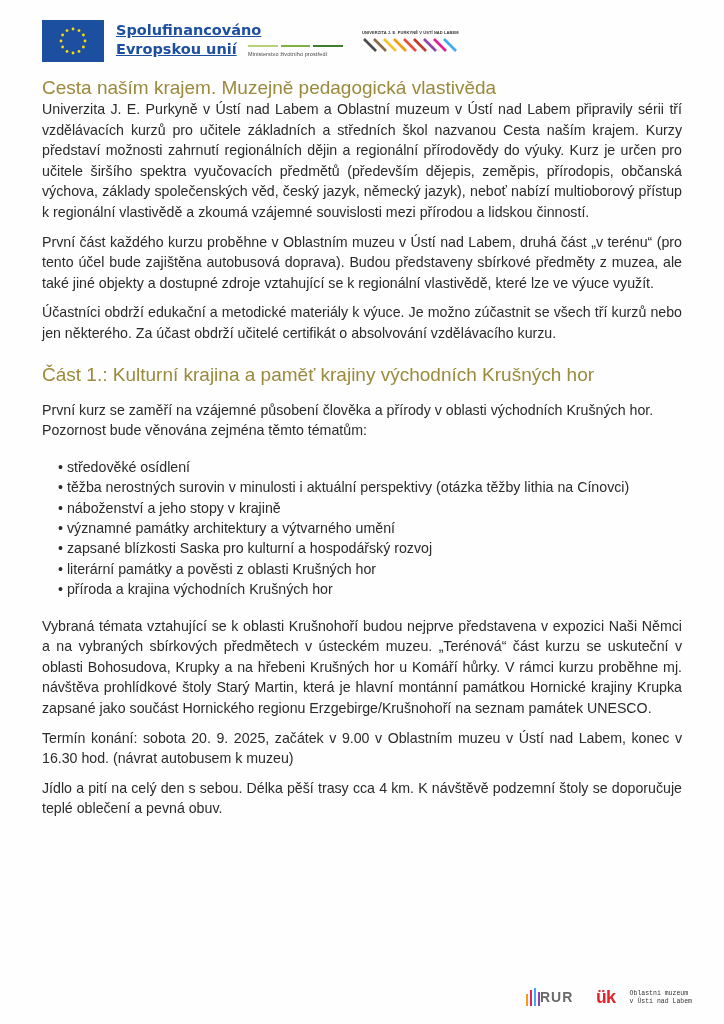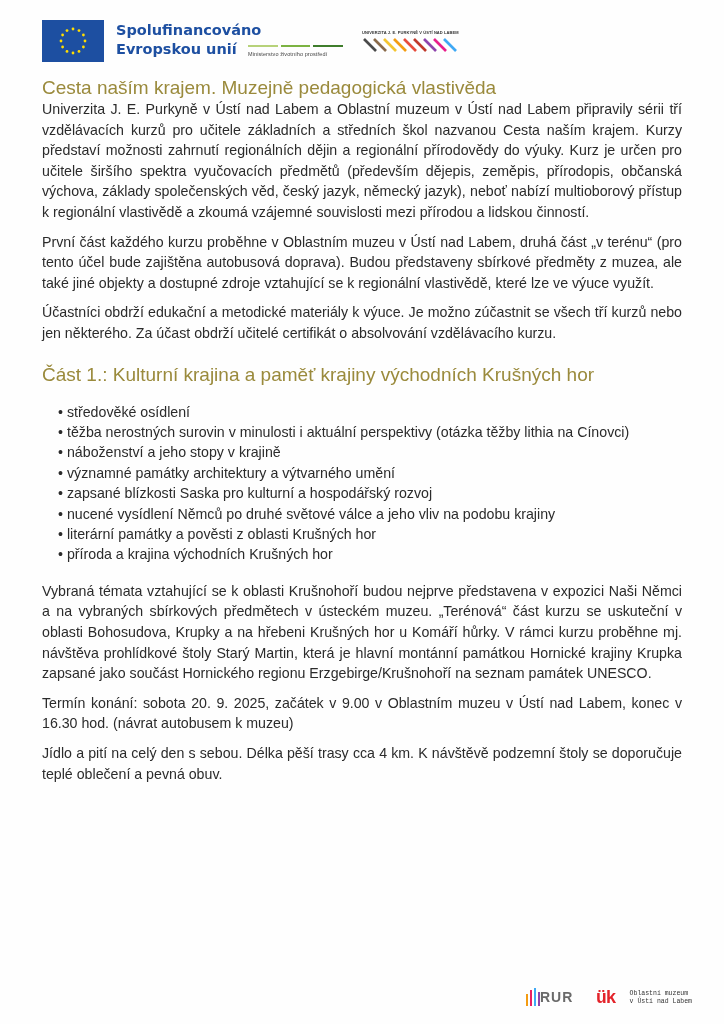--- a/index.html
+++ b/index.html
@@ -2,21 +2,21 @@
 <html><head>
 <meta charset="utf-8">
 <style>
   html, body { margin: 0; padding: 0; background: #fefefe; }
   body { width: 724px; height: 1024px; position: relative; overflow: hidden;
          font-family: "Liberation Sans", sans-serif; color: #2b2b2b; }
   .header { position: absolute; left: 42px; top: 18px; height: 46px; width: 640px; }
   .eu-flag { position: absolute; left: 0; top: 2px; width: 62px; height: 42px; background: #1d4fa1; }
   .eu-flag svg { width: 62px; height: 42px; display: block; }
   .eu-text { position: absolute; left: 74px; top: 3px; font-family: "DejaVu Sans", sans-serif;
-             font-size: 14.5px; line-height: 19px; color: #1d4fa1; font-weight: bold; }
+             font-size: 14.5px; line-height: 19px; color: #1d4fa1; font-weight: bold; text-decoration: underline; }
   .mzp { position: absolute; left: 206px; top: 27px; width: 95px; }
   .mzp-lines { display: flex; gap: 3px; height: 3px; margin-bottom: 3px; }
   .mzp-lines span { flex: 1; height: 2px; }
   .mzp-text { font-size: 5.5px; color: #444; white-space: nowrap; letter-spacing: 0.1px; }
   .ujep { position: absolute; left: 320px; top: 12px; width: 100px; }
   .ujep-text { font-size: 4px; color: #333; font-weight: bold; white-space: nowrap; letter-spacing: 0.1px; }
   .ujep svg { display: block; margin-top: 2px; }
 
   .content { position: absolute; left: 42px; top: 77px; width: 640px; }
   h1, h2 { color: #9a8a3c; font-weight: normal; margin: 0; font-size: 19px; line-height: 22px; }
@@ -91,27 +91,27 @@
   </div>
 </div>
 
 <div class="content">
   <h1>Cesta naším krajem. Muzejně pedagogická vlastivěda</h1>
   <p>Univerzita J. E. Purkyně v Ústí nad Labem a Oblastní muzeum v Ústí nad Labem připravily sérii tří vzdělávacích kurzů pro učitele základních a středních škol nazvanou Cesta naším krajem. Kurzy představí možnosti zahrnutí regionálních dějin a regionální přírodovědy do výuky. Kurz je určen pro učitele širšího spektra vyučovacích předmětů (především dějepis, zeměpis, přírodopis, občanská výchova, základy společenských věd, český jazyk, německý jazyk), neboť nabízí multioborový přístup k regionální vlastivědě a zkoumá vzájemné souvislosti mezi přírodou a lidskou činností.</p>
   <p>První část každého kurzu proběhne v Oblastním muzeu v Ústí nad Labem, druhá část „v terénu“ (pro tento účel bude zajištěna autobusová doprava). Budou představeny sbírkové předměty z muzea, ale také jiné objekty a dostupné zdroje vztahující se k regionální vlastivědě, které lze ve výuce využít.</p>
   <p>Účastníci obdrží edukační a metodické materiály k výuce. Je možno zúčastnit se všech tří kurzů nebo jen některého. Za účast obdrží učitelé certifikát o absolvování vzdělávacího kurzu.</p>
 
   <h2>Část 1.: Kulturní krajina a paměť krajiny východních Krušných hor</h2>
+  <p class="left">První kurz se zaměří na vzájemné působení člověka a přírody v oblasti východních Krušných hor. Pozornost bude věnována zejména těmto tématům:</p>
   <ul class="bullets">
     <li>středověké osídlení</li>
     <li>těžba nerostných surovin v minulosti i aktuální perspektivy (otázka těžby lithia na Cínovci)</li>
     <li>náboženství a jeho stopy v krajině</li>
     <li>významné památky architektury a výtvarného umění</li>
     <li>zapsané blízkosti Saska pro kulturní a hospodářský rozvoj</li>
-    <li>nucené vysídlení Němců po druhé světové válce a jeho vliv na podobu krajiny</li>
     <li>literární památky a pověsti z oblasti Krušných hor</li>
     <li>příroda a krajina východních Krušných hor</li>
   </ul>
   <p class="p-gap">Vybraná témata vztahující se k oblasti Krušnohoří budou nejprve představena v expozici Naši Němci a na vybraných sbírkových předmětech v ústeckém muzeu. „Terénová“ část kurzu se uskuteční v oblasti Bohosudova, Krupky a na hřebeni Krušných hor u Komáří hůrky. V rámci kurzu proběhne mj. návštěva prohlídkové štoly Starý Martin, která je hlavní montánní památkou Hornické krajiny Krupka zapsané jako součást Hornického regionu Erzgebirge/Krušnohoří na seznam památek UNESCO.</p>
   <p>Termín konání: sobota 20. 9. 2025, začátek v 9.00 v Oblastním muzeu v Ústí nad Labem, konec v 16.30 hod. (návrat autobusem k muzeu)</p>
   <p>Jídlo a pití na celý den s sebou. Délka pěší trasy cca 4 km. K návštěvě podzemní štoly se doporučuje teplé oblečení a pevná obuv.</p>
 </div>
 
 <div class="footer">
   <div class="rur">

